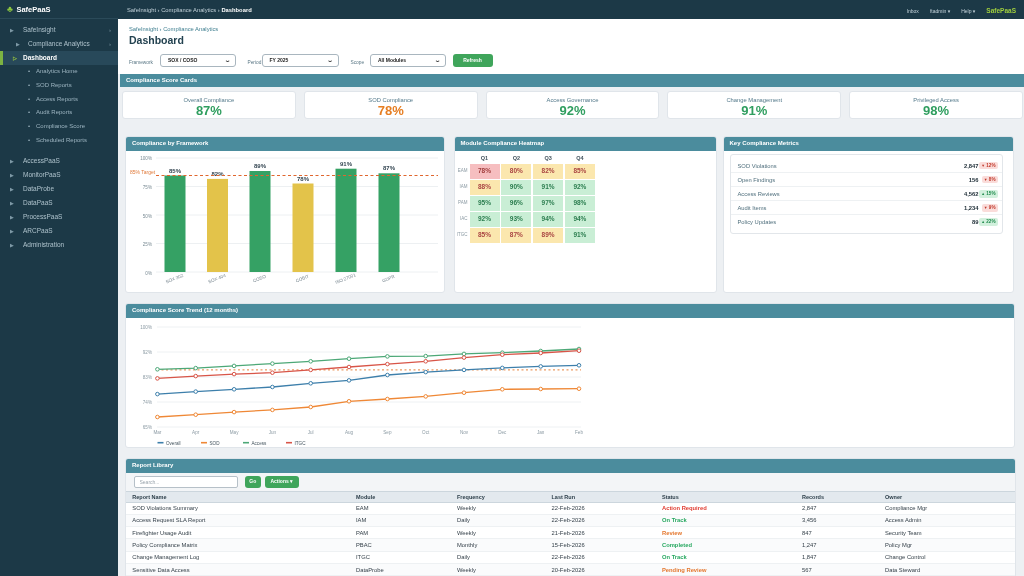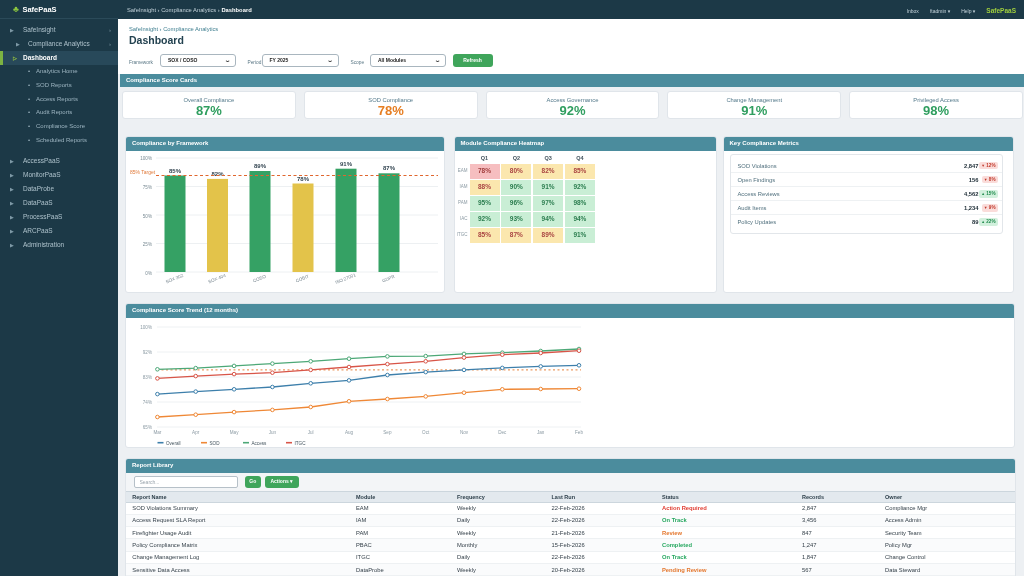--- a/index.html
+++ b/index.html
@@ -5,21 +5,21 @@
 *{margin:0;padding:0;box-sizing:border-box}
 html,body{width:1024px;height:576px;overflow:hidden}
 body{font-family:"Liberation Sans",sans-serif;background:#edf0f3;position:relative}
 .topbar{position:absolute;left:0;top:0;width:1024px;height:19px;background:#1c3947;color:#c3d2da;font-size:5.8px}
 .topbar .bc{position:absolute;left:127px;top:7px}
 .topbar .bc b{color:#fff}
 .topbar .right{position:absolute;right:8px;top:7px;font-size:5px}
 .topbar .right span{margin-left:11px}
 .topbar .brand{color:#9fce3e;font-weight:bold;font-size:6.5px}
 .sidebar{position:absolute;left:0;top:0;width:118px;height:576px;background:#1c3947;color:#aec2cc;font-size:6.5px}
-.logo{height:19px;line-height:19px;padding-left:13px;color:#fff;font-weight:bold;font-size:7.5px;border-bottom:1px solid #2b4a59}
+.logo{height:19px;line-height:19px;padding-left:7px;color:#fff;font-weight:bold;font-size:7.5px;border-bottom:1px solid #2b4a59}
 .logo .leaf{color:#8cc63f;font-size:9px;margin-right:3.5px}
 .nav1{position:relative;height:14px;line-height:14px;padding-left:23px}
 .nav1 .tri{position:absolute;left:10px;top:0;font-size:5px;color:#7e99a6}
 .nav1 .chev{position:absolute;right:7px;top:0;font-size:6px;color:#7e99a6}
 .nav2{position:relative;height:14px;line-height:14px;padding-left:28px}
 .nav2 .tri{position:absolute;left:16px;top:0;font-size:5px;color:#7e99a6}
 .active{background:#28495a;color:#fff;font-weight:bold;border-left:3px solid #7cb342;padding-left:20px}
 .active .tri{left:10px;color:#9fce3e}
 .nav3{position:relative;height:13.8px;line-height:13.8px;padding-left:36px;color:#9cb4c0;font-size:6px}
 .nav3 .dot{position:absolute;left:28px;top:0;font-size:6px}

